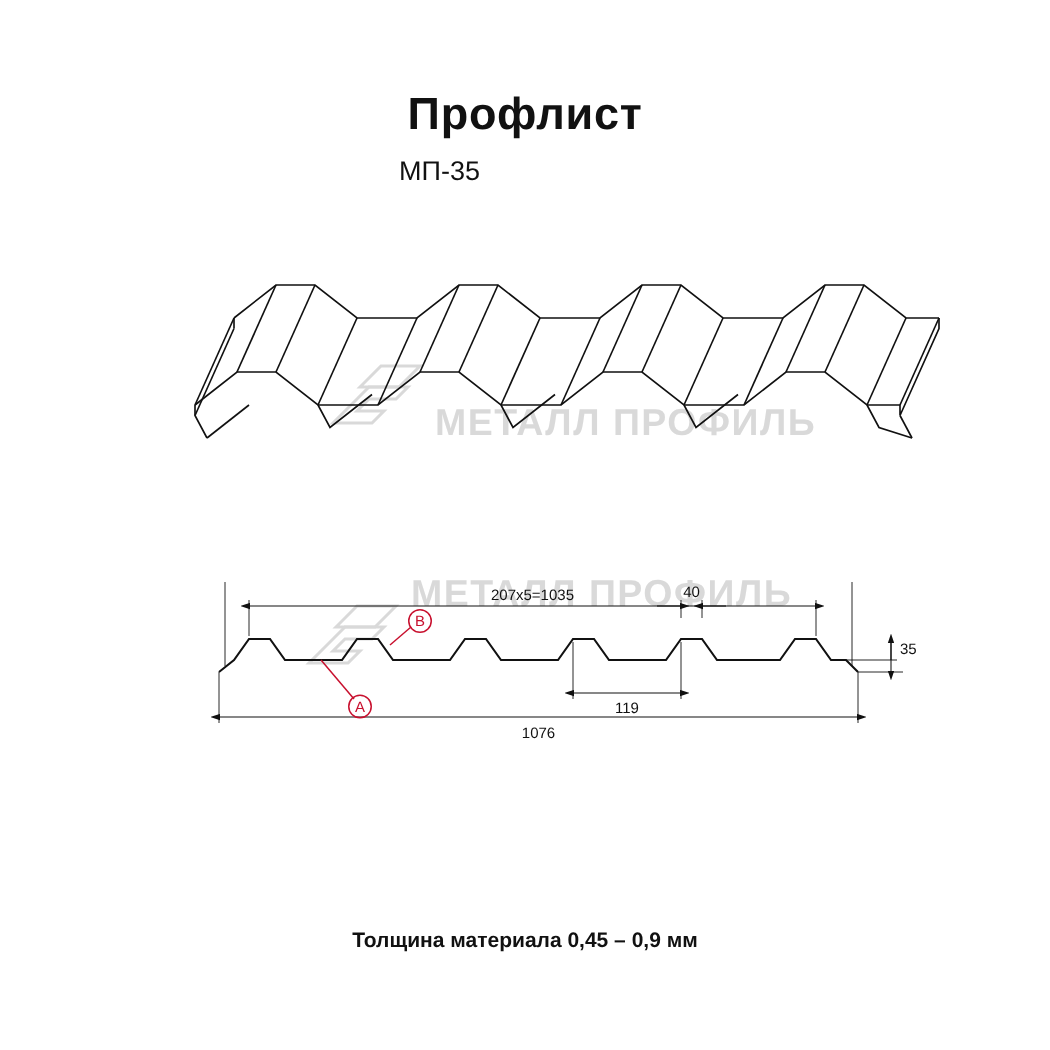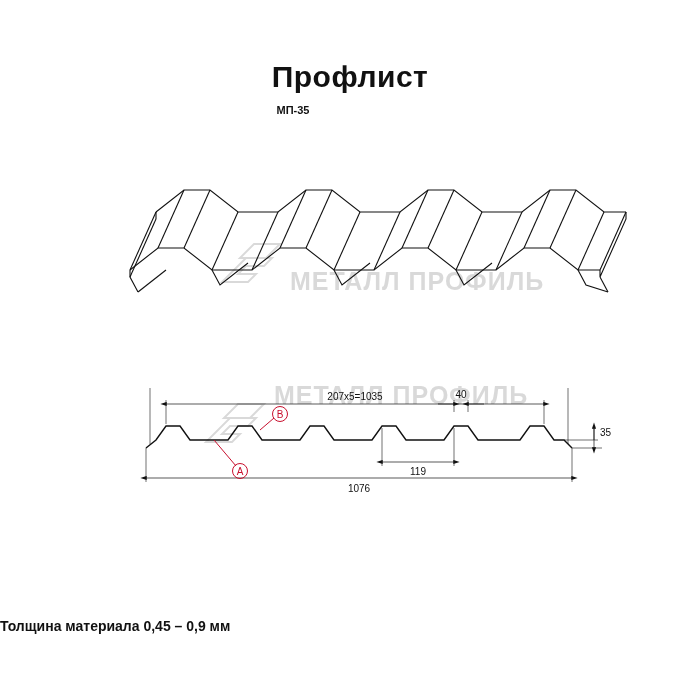--- a/index.html
+++ b/index.html
@@ -31,29 +31,30 @@
     font-weight: bold;
     letter-spacing: 0.5px;
     color: #111111;
   }
   .subtitle {
     position: absolute;
     left: 0;
     top: 104px;
     width: 586px;
     text-align: center;
-    font-size: 11px;
-    font-weight: bold;
+    font-size: 18px;
+    font-weight: normal;
     color: #111111;
   }
   .footer-note {
     position: absolute;
     left: 0;
     top: 618px;
     width: 700px;
+    text-align: center;
     font-size: 14px;
     font-weight: bold;
     color: #111111;
   }
   svg { display: block; }
   .iso-wrap {
     position: absolute;
     left: 60px;
     top: 150px;
     width: 580px;

